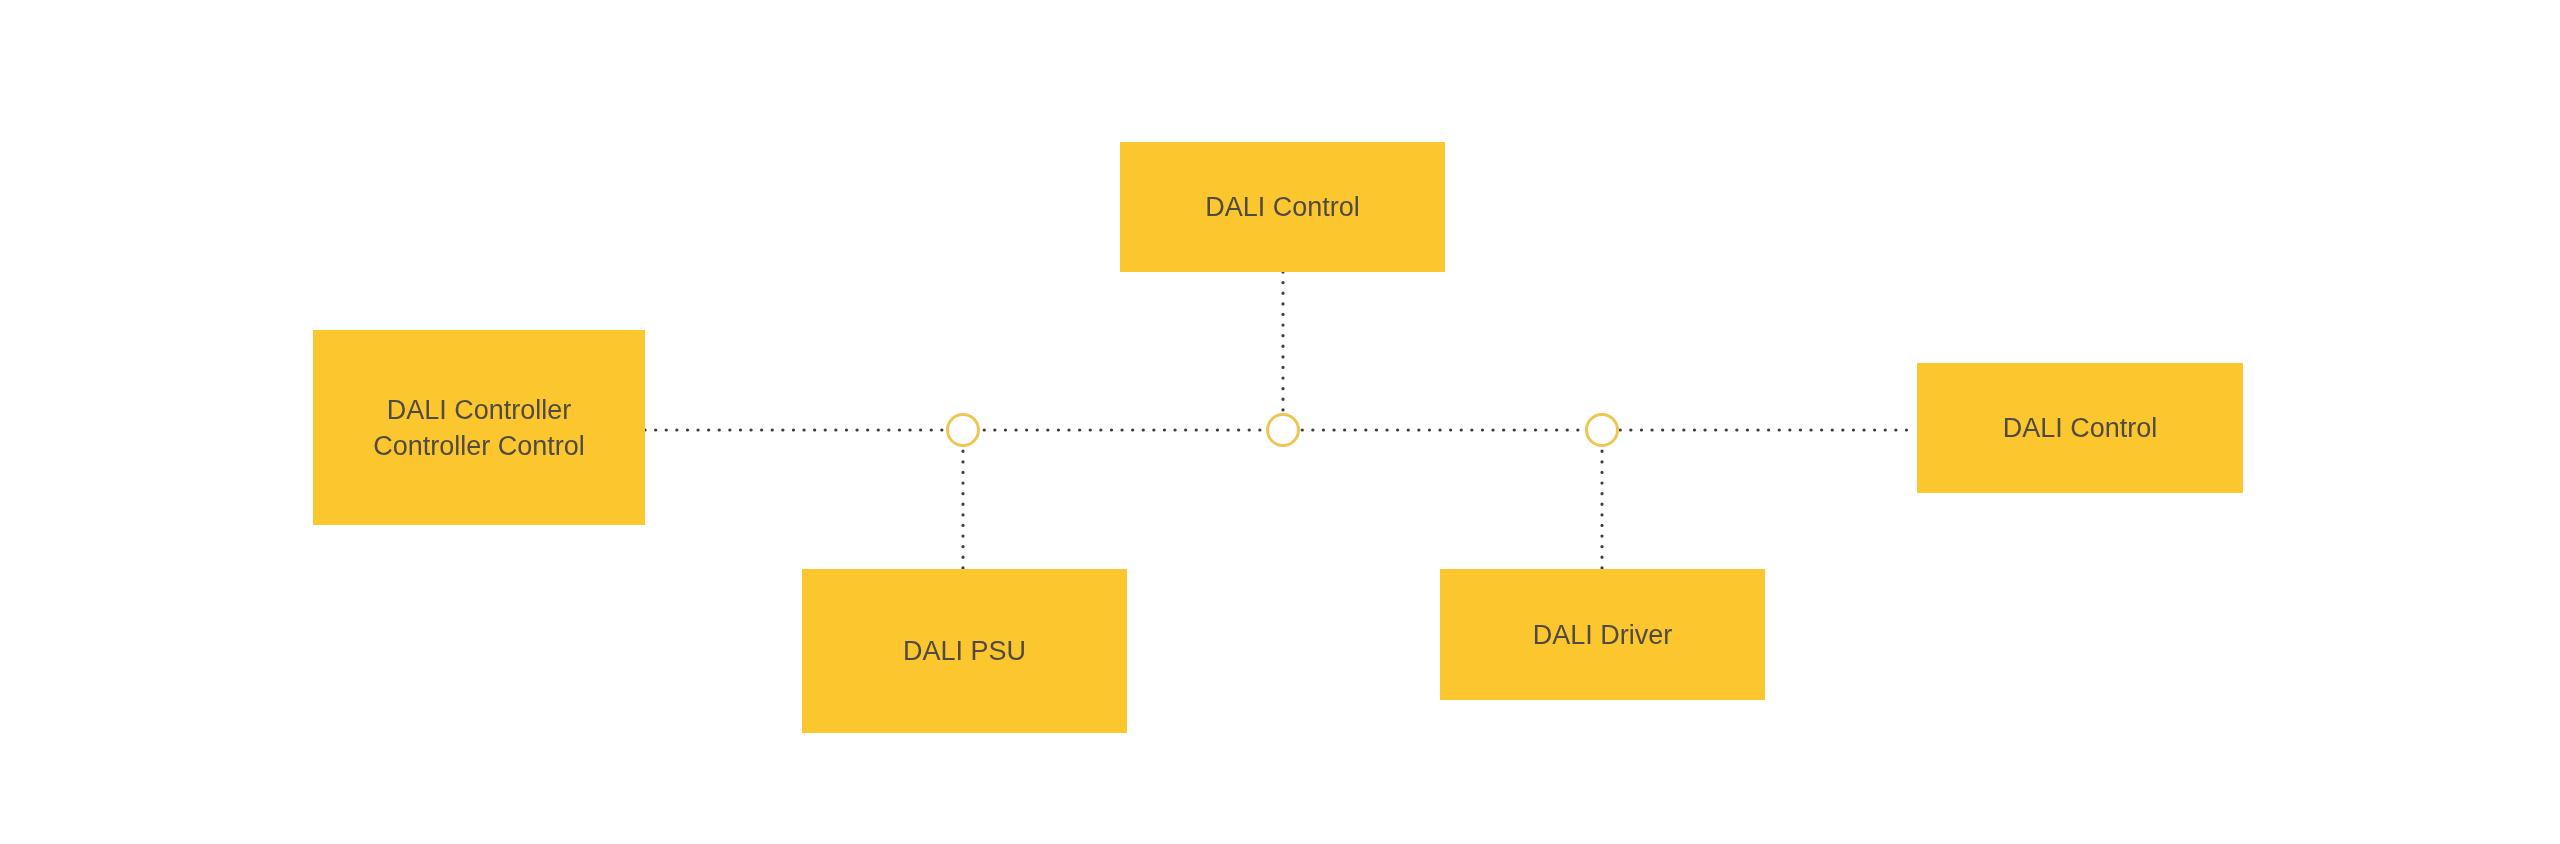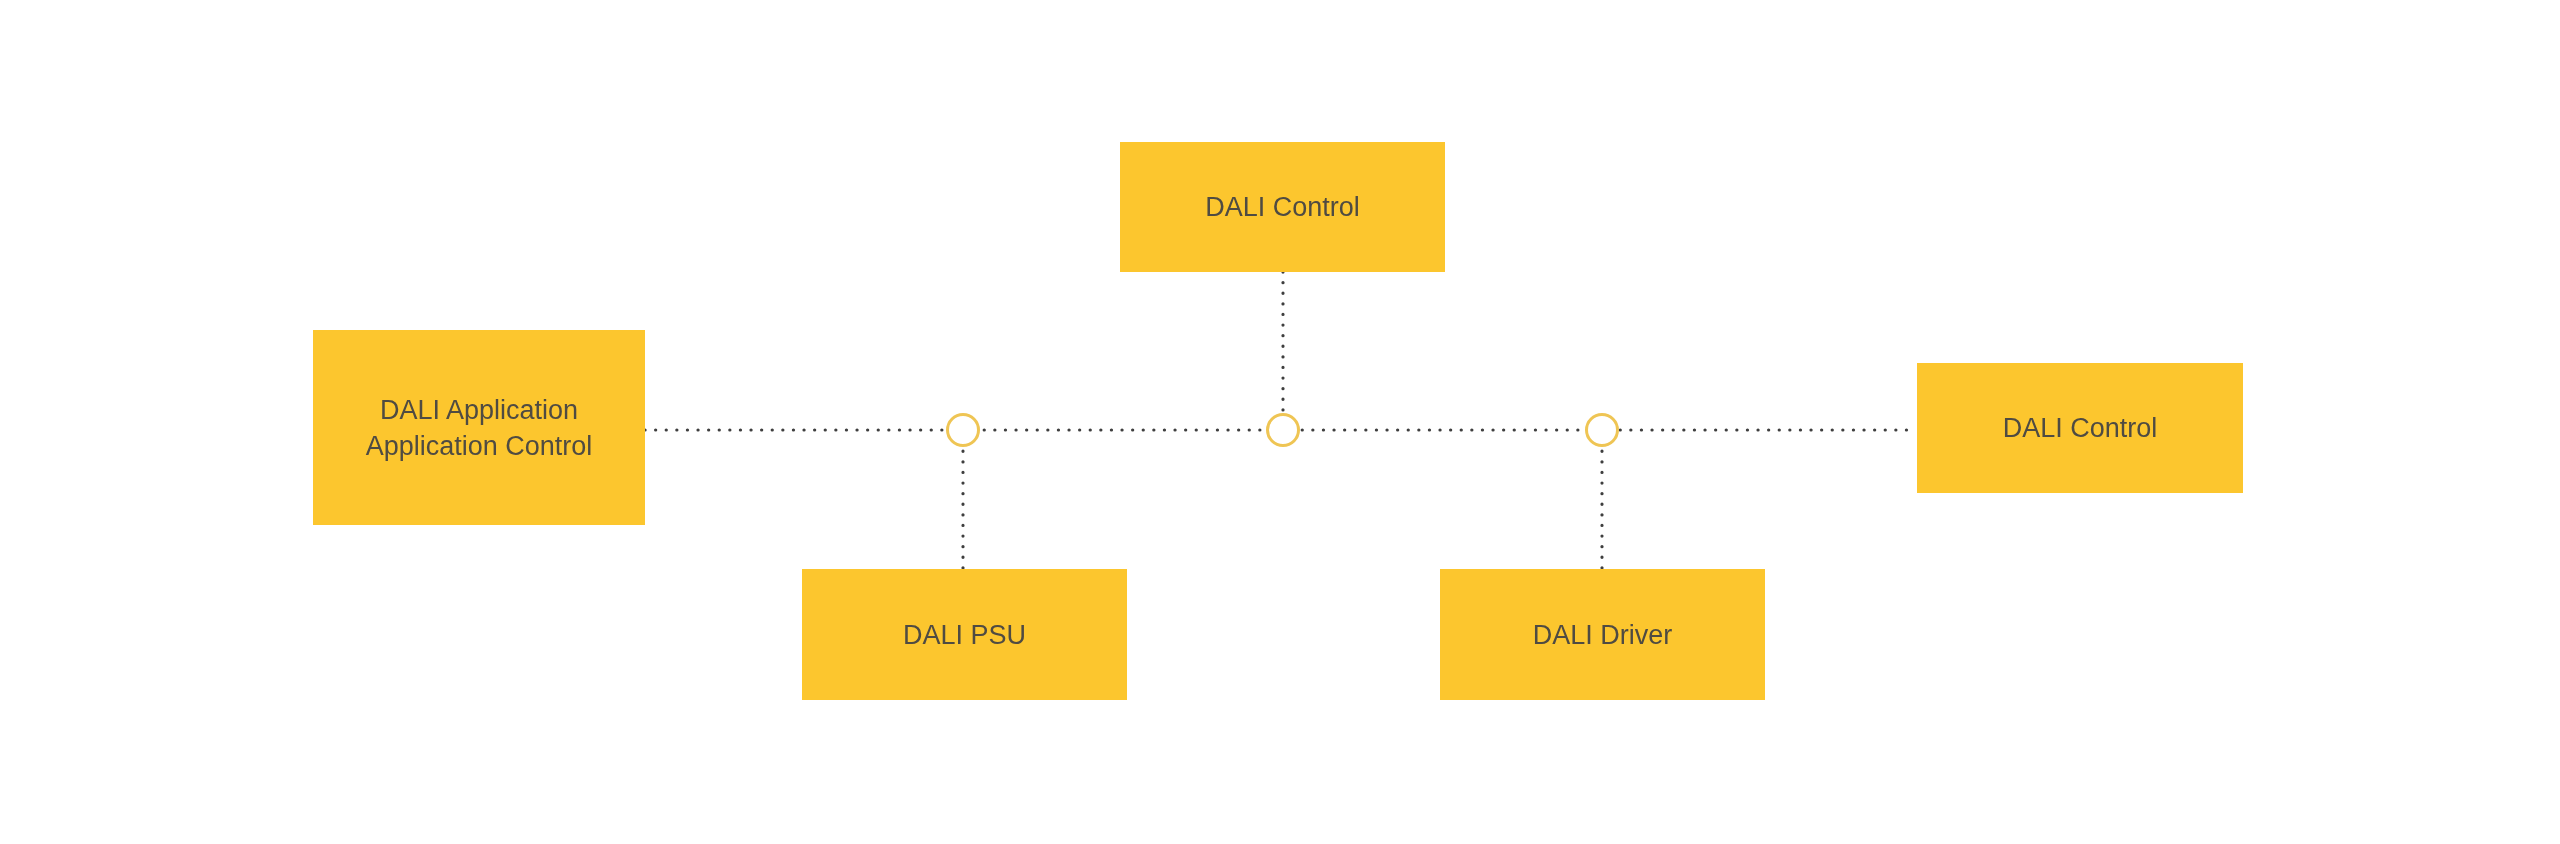--- a/index.html
+++ b/index.html
@@ -31,21 +31,21 @@
     justify-content: center;
     text-align: center;
     font-size: 27px;
     line-height: 36px;
     font-weight: 400;
     padding: 0 24px;
     box-sizing: border-box;
   }
   .node-controller { left: 313px;  top: 330px; width: 332px; height: 195px; }
   .node-sensor     { left: 1120px; top: 142px; width: 325px; height: 130px; }
-  .node-psu        { left: 802px;  top: 569px; width: 325px; height: 131px; }
+  .node-psu        { left: 802px;  top: 569px; width: 325px; height: 164px; }
   .node-button     { left: 1440px; top: 569px; width: 325px; height: 131px; }
   .node-driver     { left: 1917px; top: 363px; width: 326px; height: 130px; }
 </style>
 </head>
 <body>
 
 <div class="canvas">
 
   <svg class="connector-layer" viewBox="0 0 2560 844" xmlns="http://www.w3.org/2000/svg">
 
@@ -56,21 +56,21 @@
     <path d="M963 430 L963 569" fill="none" stroke="#3E3E3E" stroke-width="3.2" stroke-linecap="round" stroke-dasharray="0.1 10.5"></path>
 
     <path d="M1602 430 L1602 569" fill="none" stroke="#3E3E3E" stroke-width="3.2" stroke-linecap="round" stroke-dasharray="0.1 10.5"></path>
 
     <circle cx="963" cy="430" r="15.5" fill="#FFFFFF" stroke="#EFC554" stroke-width="3"></circle>
     <circle cx="1283" cy="430" r="15.5" fill="#FFFFFF" stroke="#EFC554" stroke-width="3"></circle>
     <circle cx="1602" cy="430" r="15.5" fill="#FFFFFF" stroke="#EFC554" stroke-width="3"></circle>
   </svg>
 
   <div class="node node-controller">
-    <span>DALI Application Application Control</span>
+    <span>DALI Controller Controller Control</span>
   </div>
 
   <div class="node node-sensor">
     <span>DALI Control</span>
   </div>
 
   <div class="node node-psu">
     <span>DALI PSU</span>
   </div>
 

